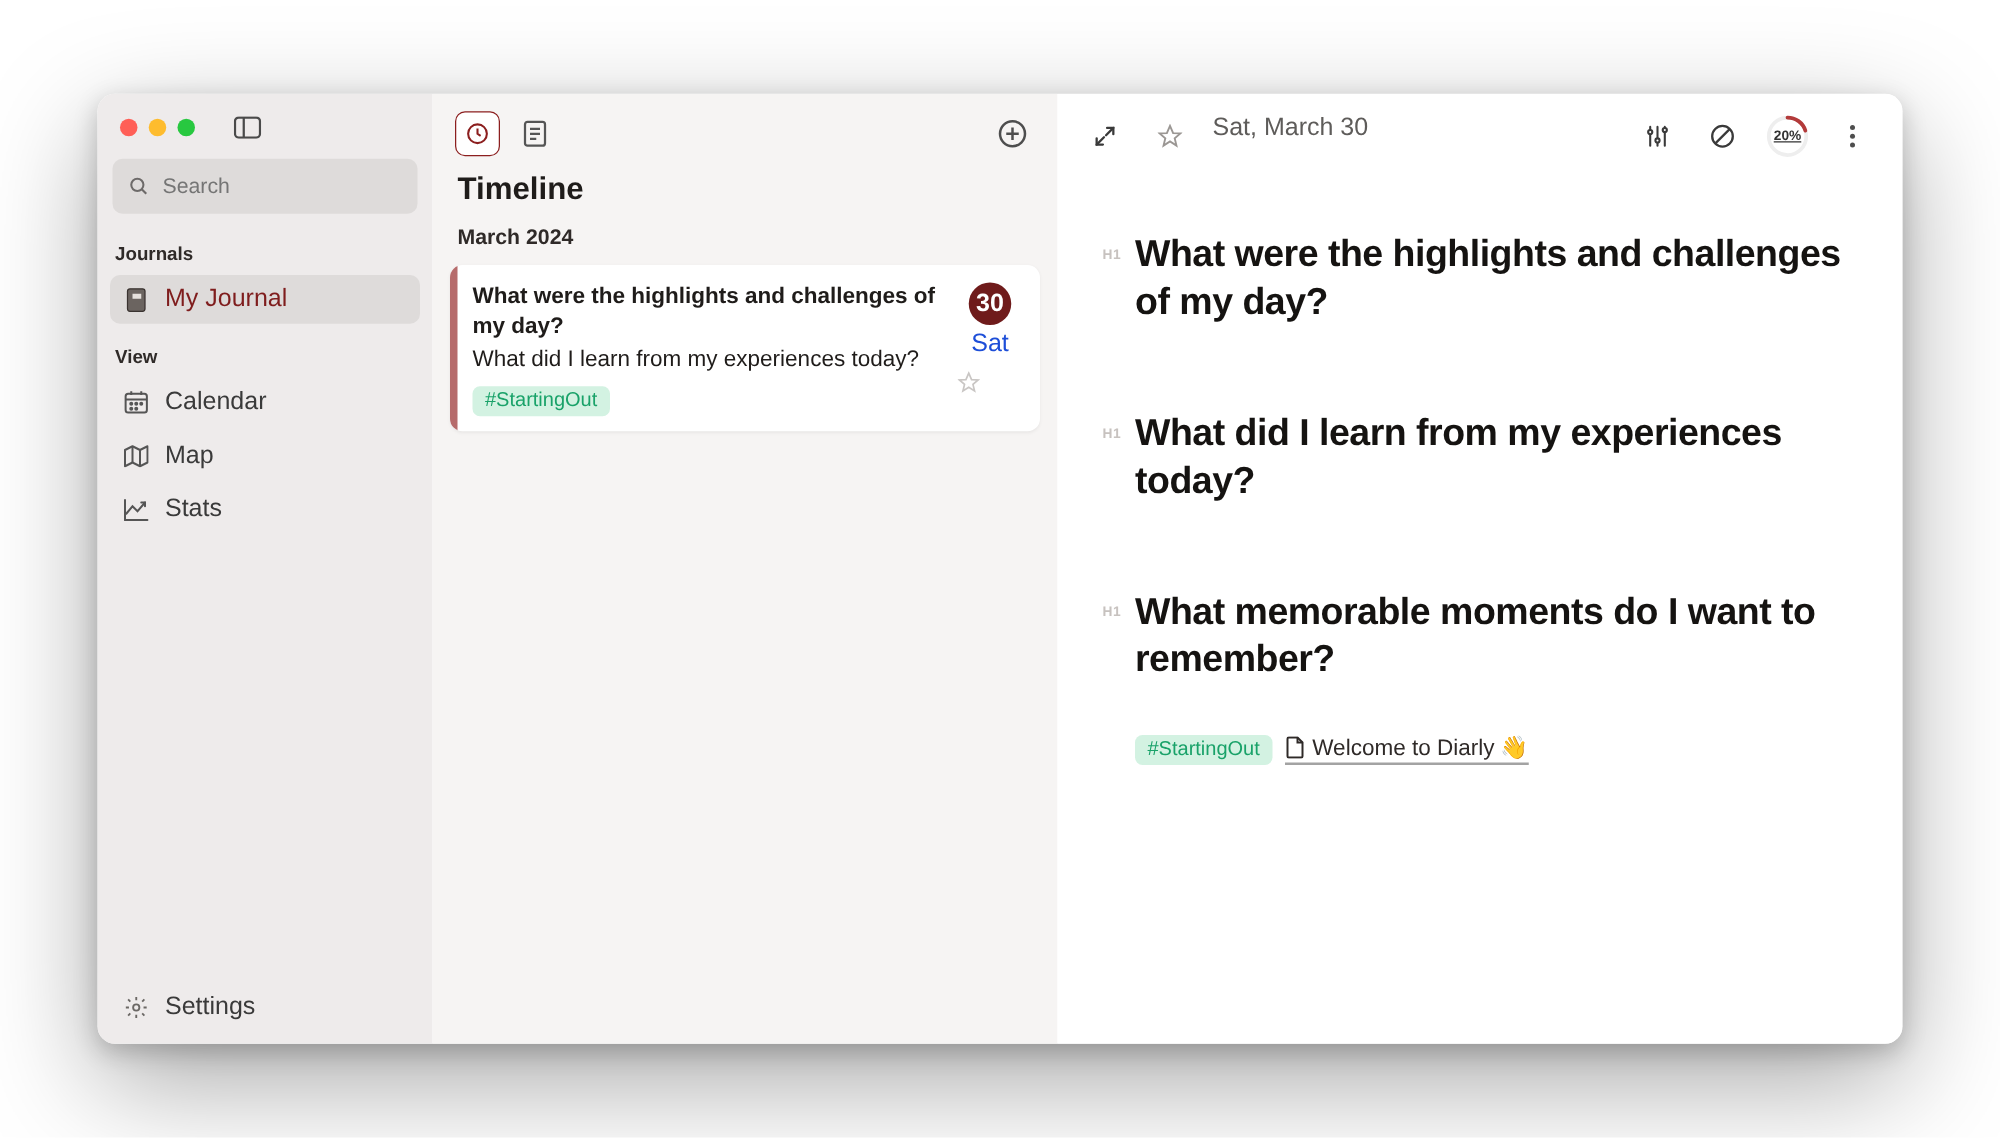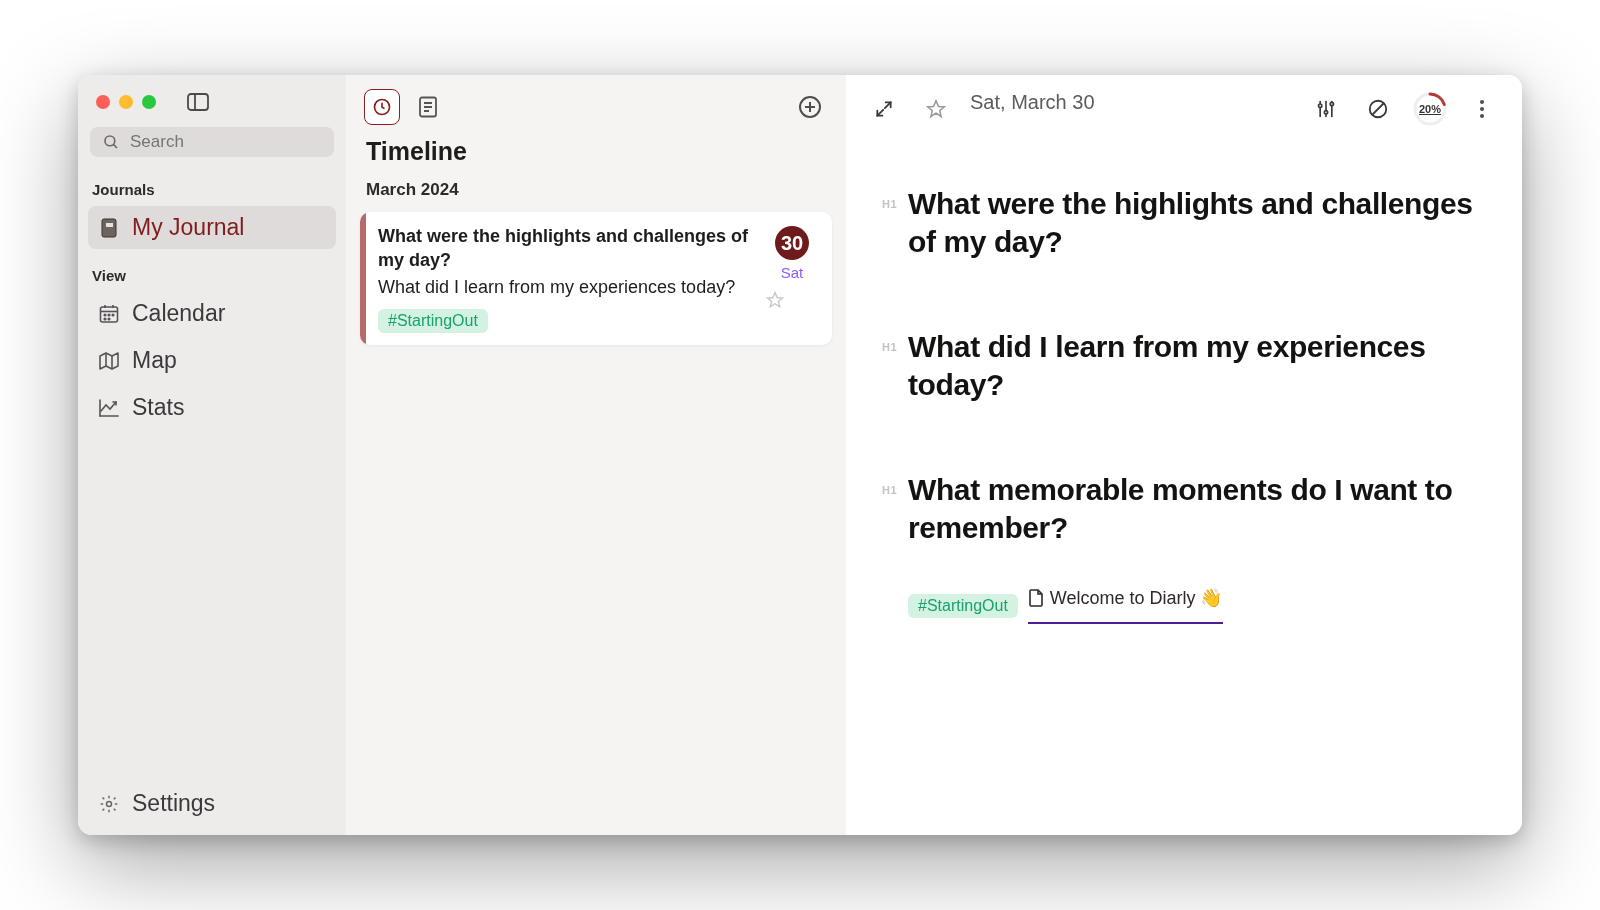--- a/index.html
+++ b/index.html
@@ -28,36 +28,36 @@
   display: flex; align-items: center; gap: 9px;
   padding: 18px 16px 6px 18px;
 }
 .dot { width: 14px; height: 14px; border-radius: 50%; }
 .dot.red { background:#ff5f57; } .dot.yellow { background:#febc2e; } .dot.green { background:#28c840; }
 .panel-toggle { margin-left: 22px; color:#4a4a4a; }
 .search-wrap { padding: 10px 12px 8px; }
 .search {
   display: flex; align-items: center; gap: 10px;
   background:#dedbda; border-radius: 8px;
-  height: 30px; padding: 0 12px;
+  height: 44px; padding: 0 12px;
   color:#6d6a69;
 }
 .search input {
   border:none; outline:none; background:transparent;
   font-size: 17px; color:#555; width:100%;
 }
 .section-label {
   padding: 16px 14px 6px;
   font-size: 15px; font-weight: 600; color:#2f2a28;
 }
 .nav-item {
   display:flex; align-items:center; gap:12px;
   margin: 2px 10px; padding: 8px 10px;
   border-radius: 8px;
-  font-size: 23px; color:#3a3a3a;
+  font-size: 20px; color:#3a3a3a;
   cursor: pointer;
 }
 .nav-item.active { background:#dedbda; color:#7f1d1d; }
 .nav-item.active .nav-icon { color:#7f1d1d; }
 .nav-icon { width:22px; display:flex; justify-content:center; color:#555; }
 .spacer { flex:1; }
 
 .middle {
   width: 500px; flex: 0 0 500px;
   background:#f6f4f3;
@@ -96,21 +96,21 @@
   display:inline-block; margin-top:10px;
   background:#d3f2e2; color:#19a269;
   padding:3px 10px; border-radius:6px; font-size:16px; font-weight:500;
 }
 .entry-meta { width:52px; text-align:center; padding-top:2px;}
 .date-badge {
   width:34px; height:34px; border-radius:50%; background:#6f1b1b; color:#fff;
   display:flex; align-items:center; justify-content:center; font-weight:700; font-size:20px;
   margin: 0 auto 4px;
 }
-.day-abbr { font-size:15px; color:#8b5cf6; }
+.day-abbr { font-size:20px; color:#1d4ed8; }
 .star-outline { margin-top:10px; color:#c9c6c4; }
 
 .main {
   flex:1; background:#fff; display:flex; flex-direction:column;
 }
 .main-top {
   display:flex; align-items:flex-start; gap:16px;
   padding: 16px 22px 4px 20px;
 }
 .main-top .title-date { font-size:20px; color:#5e5c5a; }
@@ -128,21 +128,21 @@
   display:flex; align-items:flex-start; gap:8px;
   font-size:30px; font-weight:700; color:#151311;
   margin: 24px 0 12px; line-height:1.28; letter-spacing:-0.4px;
 }
 .hmark {
   font-size:11px; color:#c7c2bf; font-weight:600;
   margin-top:12px; letter-spacing:0.5px; width:18px; flex:0 0 18px;
 }
 .editor-tags { margin: 40px 0 0 26px; display:flex; align-items:center; gap:10px; font-size:18px; }
 .link-chip {
-  color:#2f2a28; border-bottom:2px solid #4c1d95; padding-bottom:13px; display:inline-flex; gap:6px; align-items:center;
+  color:#2f2a28; border-bottom:2px solid #a3a3a3; padding-bottom:1px; display:inline-flex; gap:6px; align-items:center;
 }
 svg { display:block; }
 </style>
 </head>
 <body>
 
 <div class="window">
 
   <aside class="sidebar">
     <div class="titlebar">

